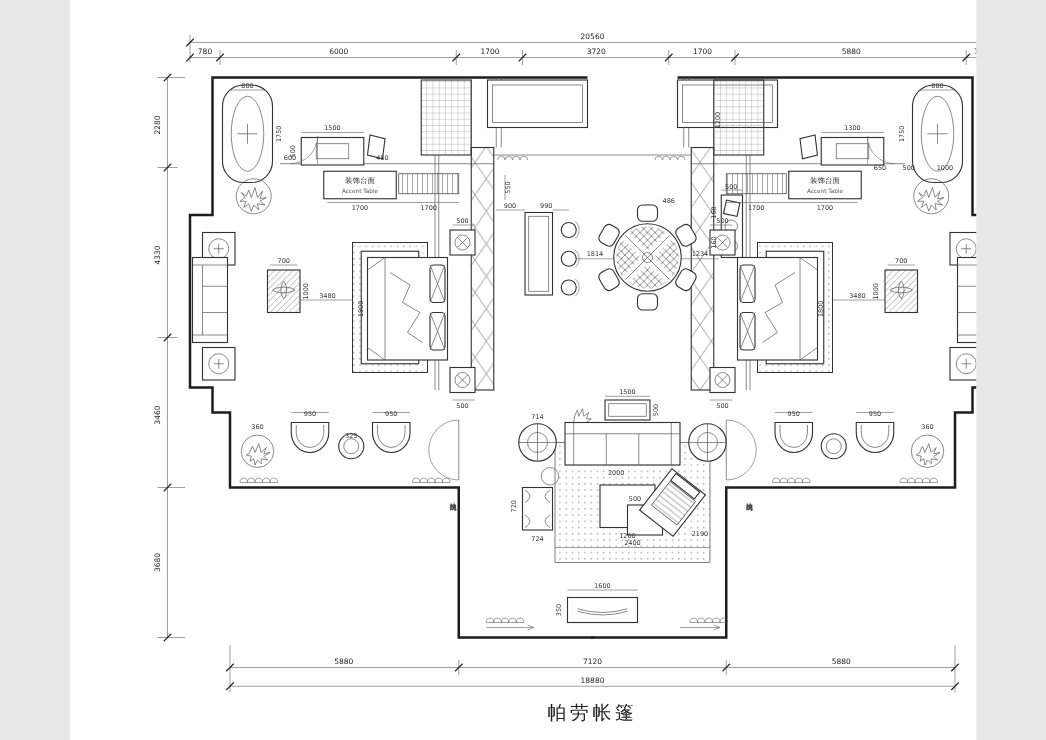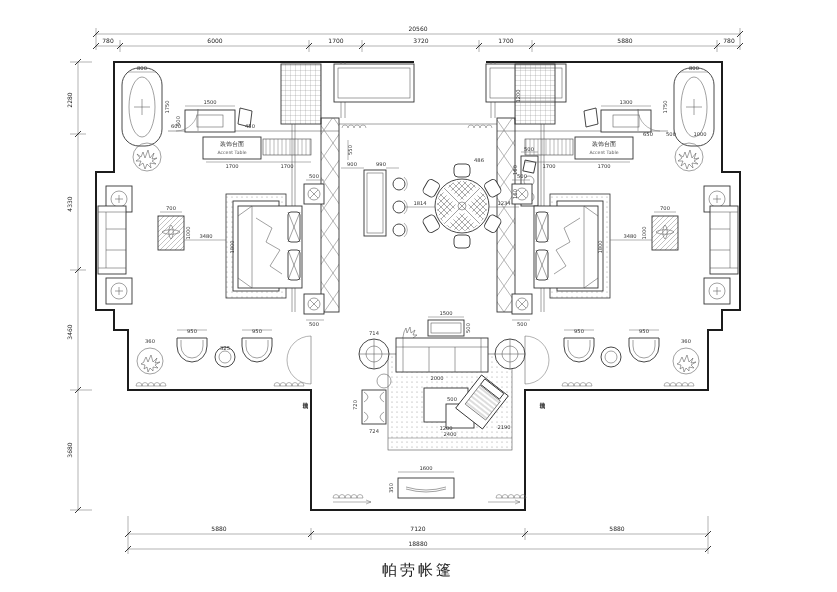--- a/index.html
+++ b/index.html
@@ -1,16 +1,16 @@
 <!DOCTYPE html>
 <html><head>
 <meta charset="utf-8">
 <style>
   html,body{margin:0;padding:0;background:#e8e8e8;}
-  .sheet{position:relative;width:837px;height:592px;background:#ffffff;margin:0 auto;
+  .sheet{position:relative;width:725px;height:592px;background:#ffffff;margin:0 auto;
          font-family:"DejaVu Sans",sans-serif;overflow:hidden;}
   svg{position:absolute;left:0;top:0;}
   .wall{fill:none;stroke:#1c1c1c;stroke-width:2;}
   .w1{fill:#ffffff;stroke:#333;stroke-width:.9;}
   .w2{fill:none;stroke:#555;stroke-width:.55;}
   .dim{fill:none;stroke:#666;stroke-width:.5;}
   .tick{fill:none;stroke:#222;stroke-width:.9;}
   text.dt{font-family:"DejaVu Sans",sans-serif;font-size:6px;fill:#222;text-anchor:middle;}
   text.dt2{font-family:"DejaVu Sans",sans-serif;font-size:5.2px;fill:#333;text-anchor:middle;}
   text.zh{font-family:"DejaVu Sans",sans-serif;font-size:6px;fill:#333;text-anchor:middle;}

